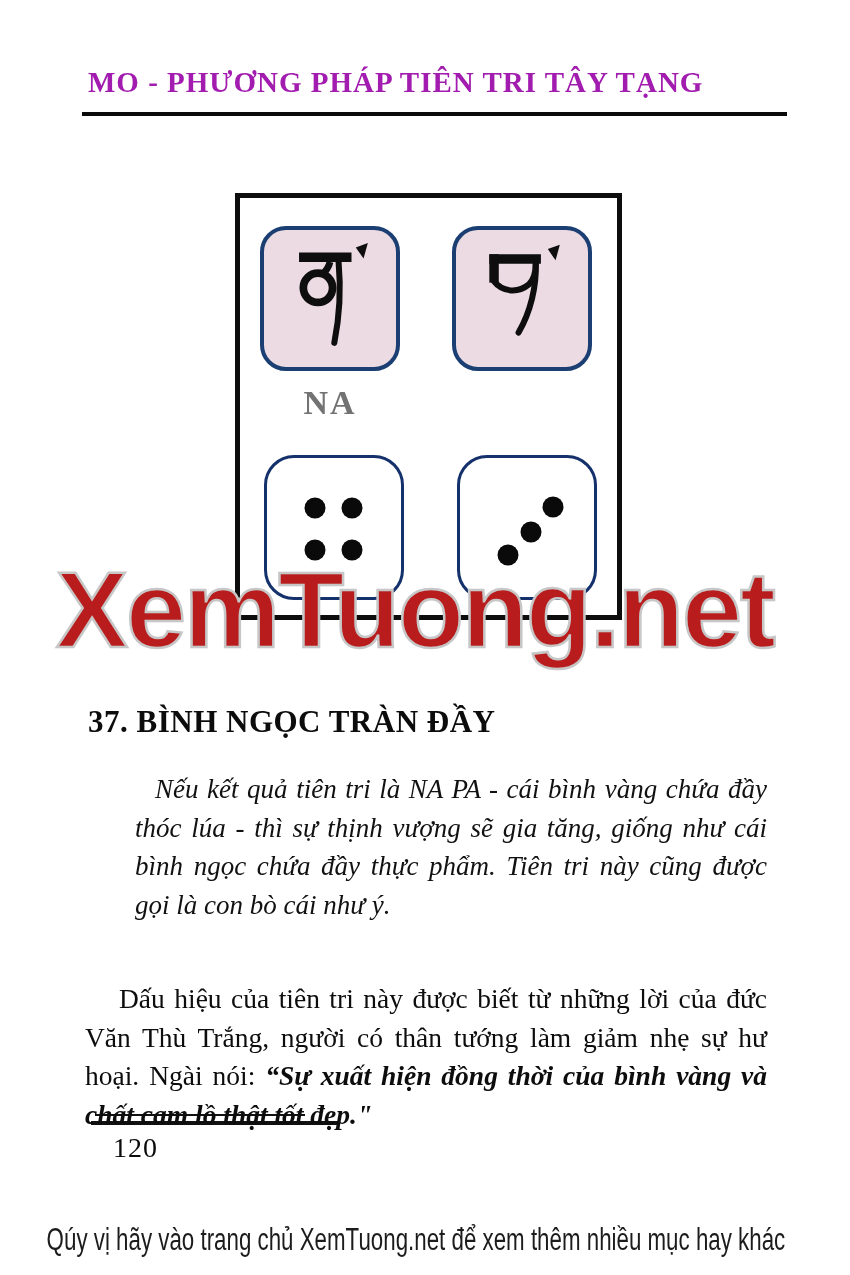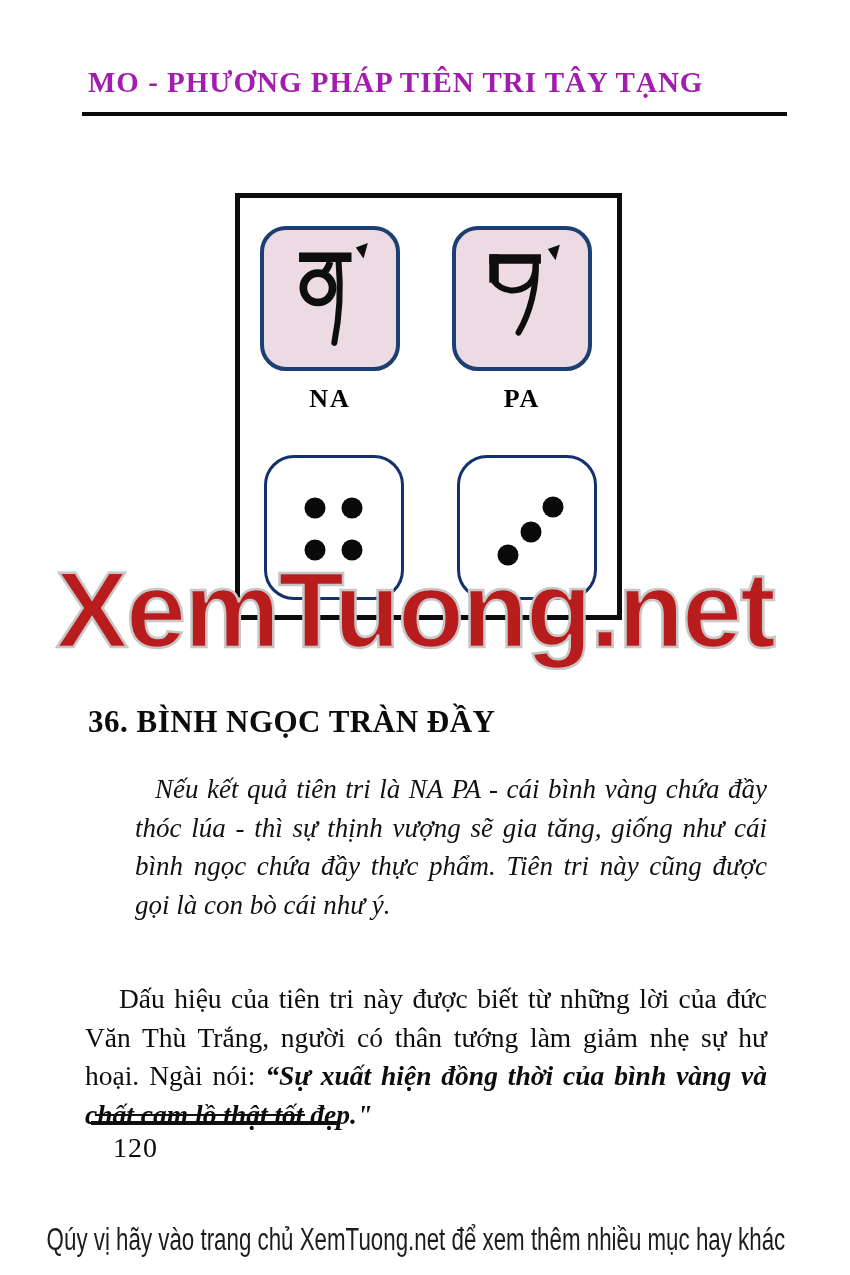--- a/index.html
+++ b/index.html
@@ -21,21 +21,21 @@
   .tile{
     position:absolute;width:140px;height:145px;border:4px solid #1c3f73;
     border-radius:26px;background:#ecdbe2;box-sizing:border-box;
     display:flex;align-items:center;justify-content:center;
   }
   .tile-na{left:20px;top:28px;}
   .tile-pa{left:212px;top:28px;}
   .tile svg{width:86px;height:118px;}
   .tile-label{
     position:absolute;top:186px;width:140px;text-align:center;
-    font-size:26px;font-weight:bold;letter-spacing:2px;color:#000000;
+    font-size:34px;font-weight:bold;letter-spacing:2px;color:#737373;
   }
   .label-na{left:20px;}
   .label-pa{left:212px;}
   .die{
     position:absolute;width:140px;height:145px;border:3px solid #14316b;
     border-radius:30px;background:#ffffff;box-sizing:border-box;top:257px;
   }
   .die-left{left:24px;}
   .die-right{left:217px;}
   .pip{
@@ -108,39 +108,38 @@
       <svg viewBox="0 0 100 130">
         <path class="glyph-path" d="M12 13 h60 v11 h-60 z"></path>
         <path class="glyph-path" d="M80 7 l14 -5 l-5 18 z"></path>
         <path class="glyph-path" d="M12 13 h11 v33 h-11 z"></path>
         <path class="glyph-stroke" d="M17 44 C28 58 46 58 58 48 C64 42 66 34 66 24" stroke-width="7"></path>
         <path class="glyph-stroke" d="M66 24 C67 50 60 80 46 104" stroke-width="7" stroke-linecap="round"></path>
       </svg>
     </div>
 
     <div class="tile-label label-na">NA</div>
-    <div class="tile-label label-pa">PA</div>
 
     <div class="die die-left" aria-label="4">
       <div class="pip" style="left:48px;top:50px;"></div>
       <div class="pip" style="left:85px;top:50px;"></div>
       <div class="pip" style="left:48px;top:92px;"></div>
       <div class="pip" style="left:85px;top:92px;"></div>
     </div>
 
     <div class="die die-right" aria-label="3">
       <div class="pip" style="left:93px;top:49px;"></div>
       <div class="pip" style="left:71px;top:74px;"></div>
       <div class="pip" style="left:48px;top:97px;"></div>
     </div>
   </div>
 
   <div class="watermark">XemTuong.net</div>
 
-  <div class="section-title">36. BÌNH NGỌC TRÀN ĐẦY</div>
+  <div class="section-title">37. BÌNH NGỌC TRÀN ĐẦY</div>
 
   <div class="quote-block">Nếu kết quả tiên tri là NA PA - cái bình vàng chứa đầy thóc lúa - thì sự thịnh vượng sẽ gia tăng, giống như cái bình ngọc chứa đầy thực phẩm. Tiên tri này cũng được gọi là con bò cái như ý.</div>
 
   <p class="body-para"><span>Dấu hiệu của tiên tri này được biết từ những lời của đức Văn Thù Trắng, người có thân tướng làm giảm nhẹ sự hư hoại. Ngài nói: </span><span class="inline-quote">“Sự xuất hiện đồng thời của bình vàng và chất cam lồ thật tốt đẹp."</span></p>
 
   <div class="rule-thin"></div>
   <div class="rule-thick"></div>
   <div class="page-number">120</div>
 
   <div class="footer">

